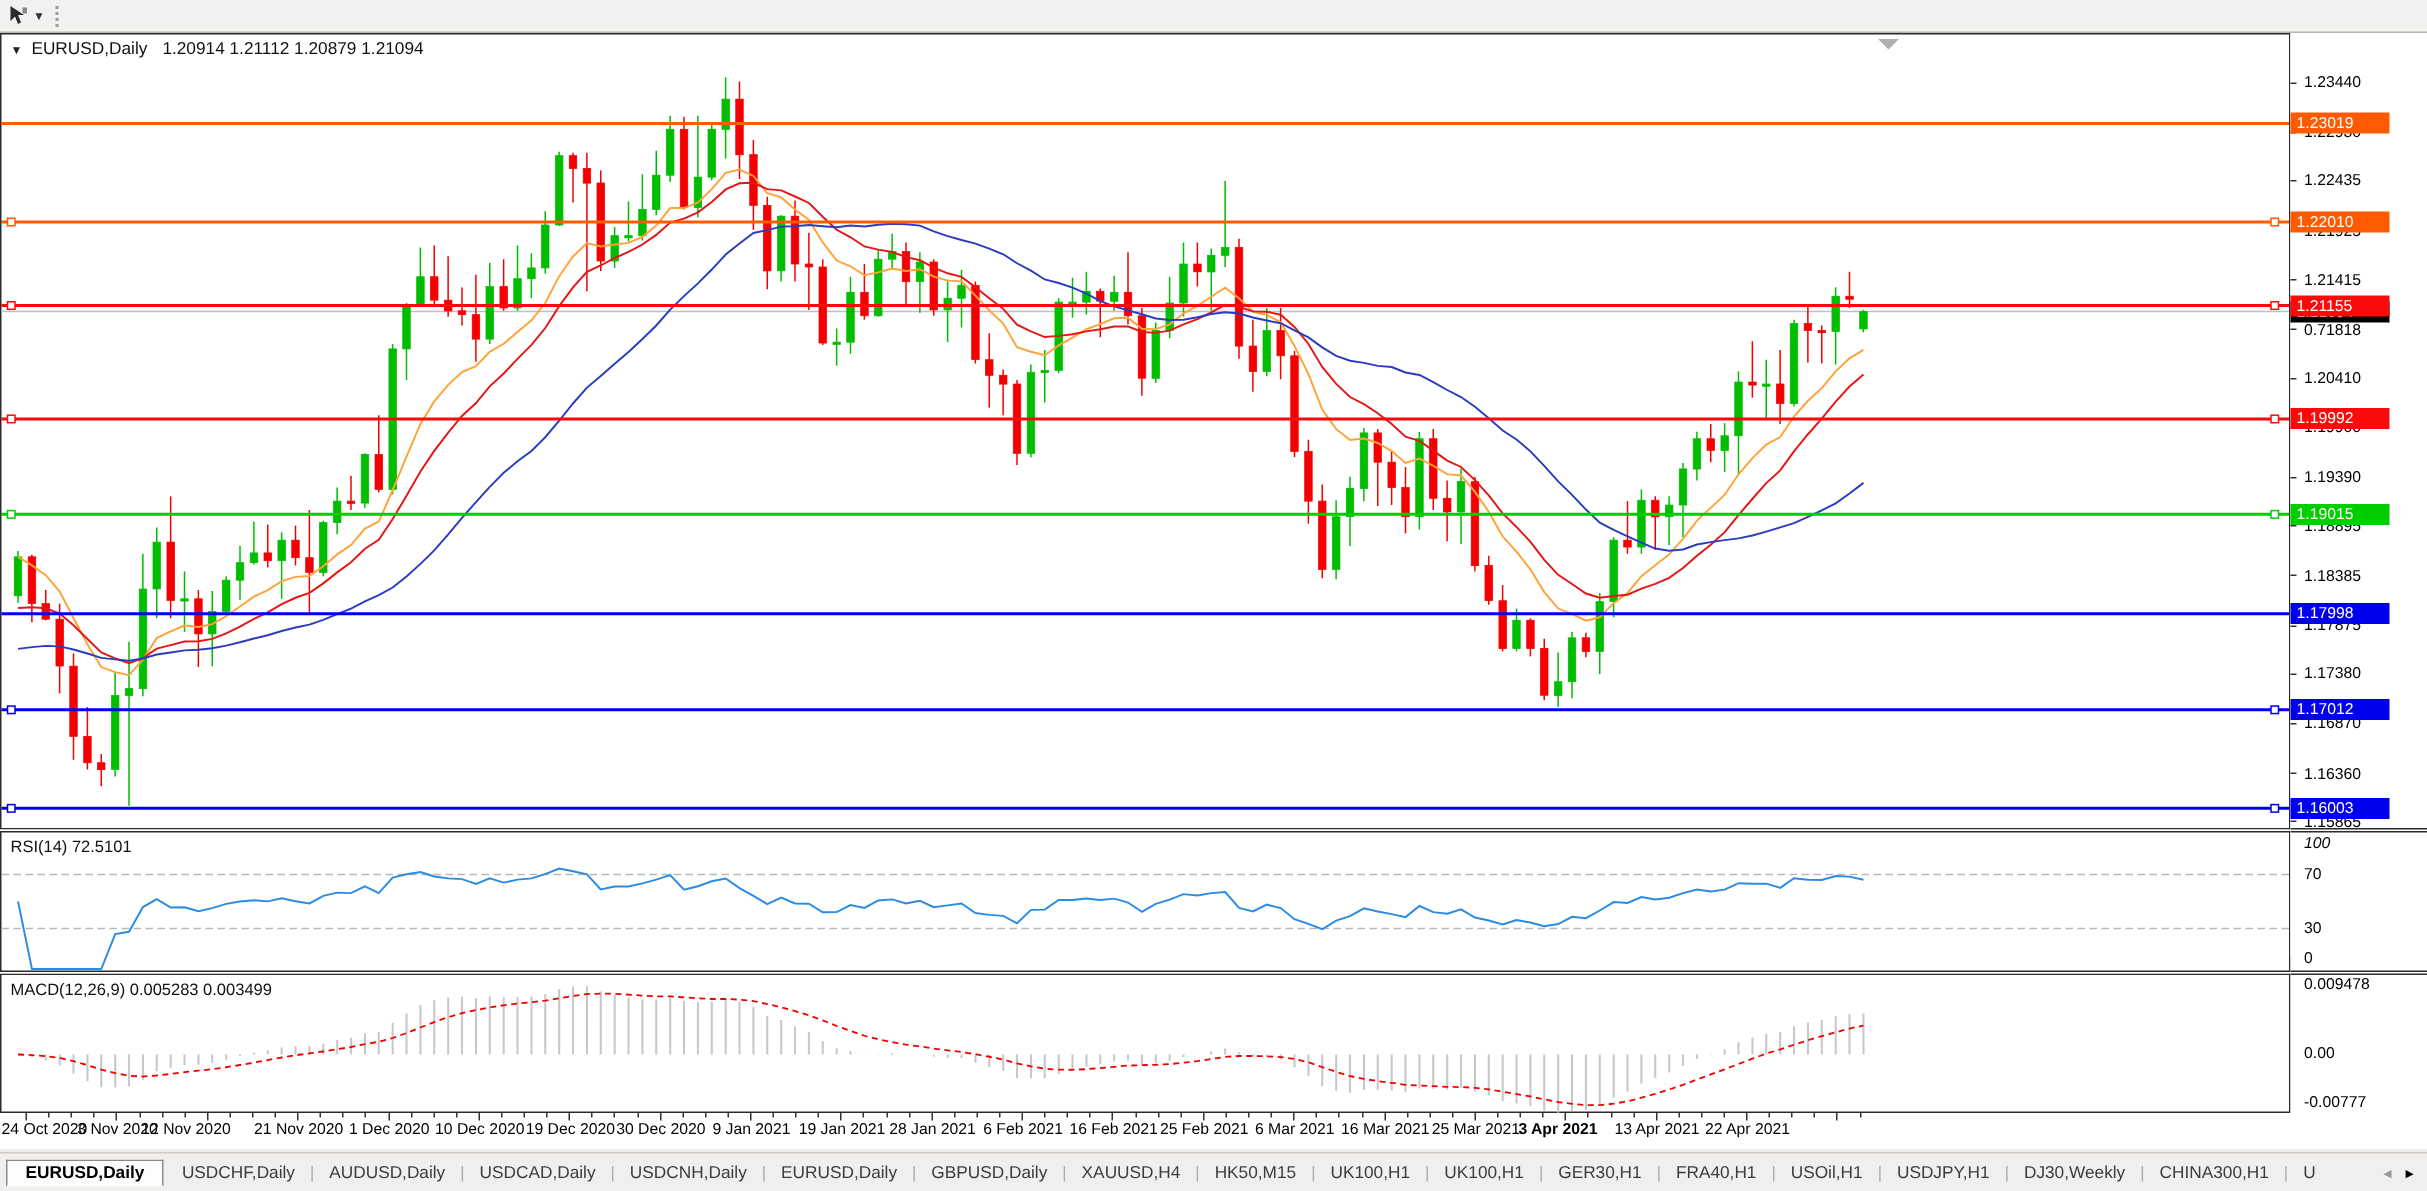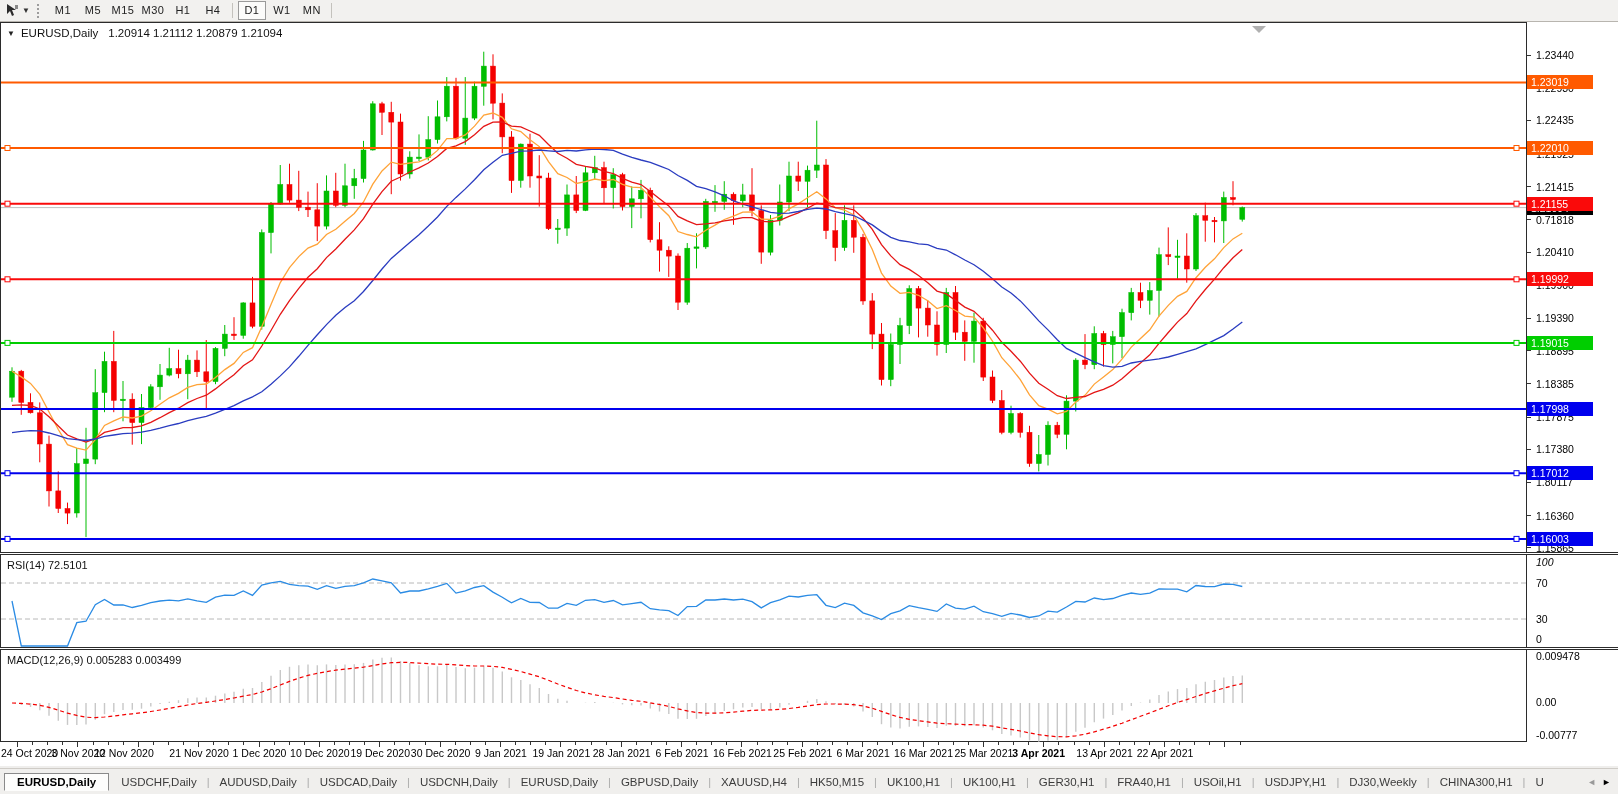--- a/index.html
+++ b/index.html
@@ -50,33 +50,20 @@
 
   <div id="toolbar">
     <div class="tool-btn">
       <svg width="15" height="15" viewBox="0 0 15 15">
         <path d="M2 1 L2 11 L5 8 L7 13 L9 12 L7 7 L11 7 Z" fill="#2b2b2b"></path>
         <rect x="10" y="2" width="3" height="4" fill="#888"></rect>
       </svg>
       <span class="caret">▼</span>
     </div>
     <div class="grip"></div>
-    <div id="tf-buttons">
-        <div class="tfb">M1</div>
-        <div class="tfb">M5</div>
-        <div class="tfb">M15</div>
-        <div class="tfb">M30</div>
-        <div class="tfb">H1</div>
-        <div class="tfb">H4</div>
-        <div class="tsep"></div>
-        <div class="tfb active">D1</div>
-        <div class="tfb">W1</div>
-        <div class="tfb">MN</div>
-        <div class="tsep"></div>
-      </div>
   </div>
 
   <div id="chartwin">
     <svg id="main-svg">
         <rect x="0.5" y="0.5" width="1526" height="530" fill="none" stroke="#2b2b2b"></rect>
         <line x1="1" y1="185.6" x2="1526" y2="185.6" stroke="#c0c0c0" stroke-width="1"></line>
         <g>
           <line x1="12" y1="345.3" x2="12" y2="379.8" stroke="#00bd00" stroke-width="1"></line>
           <rect x="9.5" y="349.2" width="5" height="26.0" fill="#00bd00" stroke="#00bd00" stroke-width="0.5"></rect>
           <line x1="21.25" y1="347.9" x2="21.25" y2="392.8" stroke="#f40000" stroke-width="1"></line>
@@ -552,21 +539,21 @@
         <div class="plab" style="top: 290.493px;">1.19390</div>
         <div class="ptick" style="top: 328.198px;"></div>
         <div class="plab" style="top: 322.698px;">1.18895</div>
         <div class="ptick" style="top: 361.378px;"></div>
         <div class="plab" style="top: 355.878px;">1.18385</div>
         <div class="ptick" style="top: 394.559px;"></div>
         <div class="plab" style="top: 389.059px;">1.17875</div>
         <div class="ptick" style="top: 426.764px;"></div>
         <div class="plab" style="top: 421.264px;">1.17380</div>
         <div class="ptick" style="top: 459.944px;"></div>
-        <div class="plab" style="top: 454.444px;">1.80117</div>
+        <div class="plab" style="top: 454.444px;">1.16870</div>
         <div class="ptick" style="top: 493.125px;"></div>
         <div class="plab" style="top: 487.625px;">1.16360</div>
         <div class="ptick" style="top: 525.329px;"></div>
         <div class="plab" style="top: 519.829px;">1.15865</div>
         <div class="hlab" style="top: 178.631px; background: rgb(0, 0, 0);">1.21094</div>
         <div class="hlab" style="top: 53.3903px; background: rgb(255, 90, 0);">1.23019</div>
         <div class="hlab" style="top: 119.036px; background: rgb(255, 90, 0);">1.22010</div>
         <div class="hlab" style="top: 174.662px; background: rgb(250, 10, 10);">1.21155</div>
         <div class="hlab" style="top: 250.327px; background: rgb(250, 10, 10);">1.19992</div>
         <div class="hlab" style="top: 313.89px; background: rgb(0, 206, 0);">1.19015</div>

